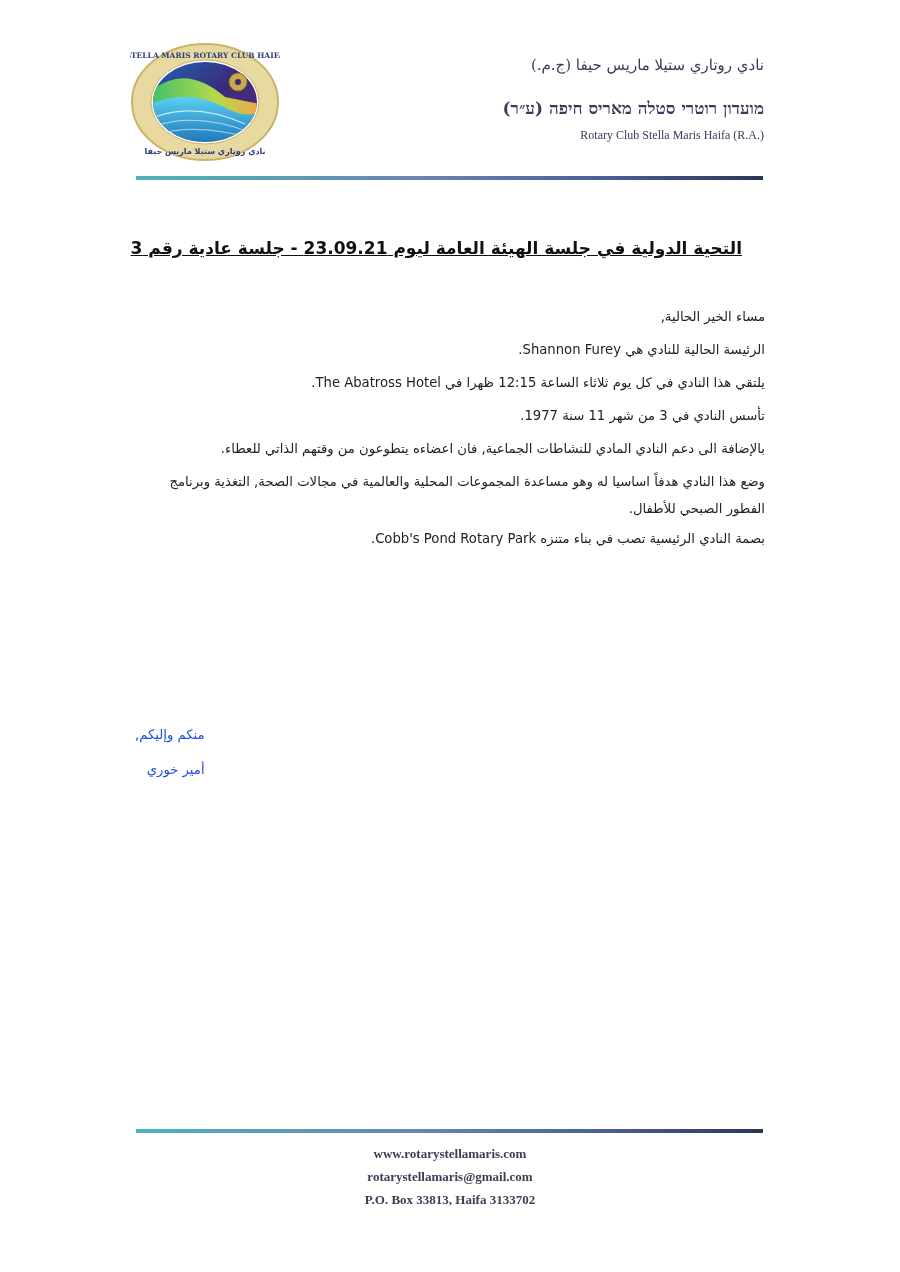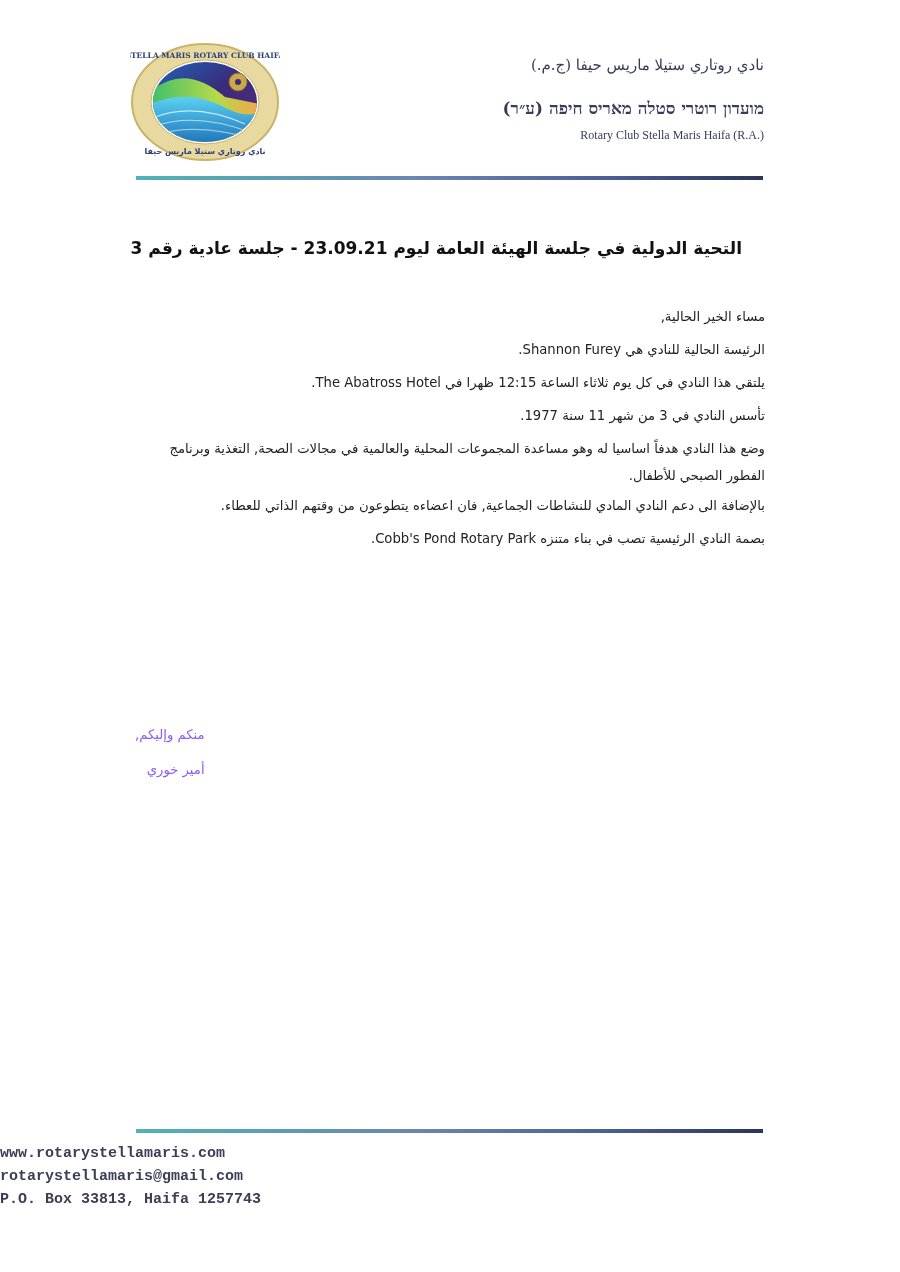--- a/index.html
+++ b/index.html
@@ -50,20 +50,21 @@
       position: absolute;
       right: 158px;
       top: 238px;
       direction: rtl;
       text-align: right;
       font-family: "DejaVu Sans", sans-serif;
       font-weight: bold;
       font-size: 17px;
       color: #111111;
       white-space: nowrap;
+      text-decoration: underline;
     }
     .body {
       position: absolute;
       right: 135px;
       left: 135px;
       top: 308px;
       direction: rtl;
       text-align: right;
       font-family: "DejaVu Sans", sans-serif;
       font-size: 13.2px;
@@ -75,31 +76,31 @@
     }
     .para.two-line { line-height: 27px; margin-top: -5px; margin-bottom: 8px; }
     .closing {
       position: absolute;
       left: 135px;
       top: 726px;
       direction: rtl;
       text-align: right;
       font-family: "DejaVu Sans", sans-serif;
       font-size: 13.2px;
-      color: #8b5cf6;
+      color: #1d4ed8;
     }
     .closing div { margin-bottom: 17px; line-height: 18px; }
     .footer {
       position: absolute;
       left: 0;
       right: 0;
       top: 1146px;
-      text-align: left;
-      font-family: Liberation Mono, monospace;
-      font-size: 15px;
+      text-align: center;
+      font-family: Liberation Serif, serif;
+      font-size: 13px;
       font-weight: bold;
       color: #3d3d55;
     }
     .footer div { margin-bottom: 7px; line-height: 16px; }
   </style>
 </head>
 <body>
 
 <div class="logo">
   <svg width="150" height="120" viewBox="0 0 150 120">
@@ -147,29 +148,29 @@
 
 <div class="divider top"></div>
 
 <div class="title">التحية الدولية في جلسة الهيئة العامة ليوم 23.09.21 - جلسة عادية رقم 3</div>
 
 <div class="body">
   <p class="para">مساء الخير الحالية,</p>
   <p class="para">الرئيسة الحالية للنادي هي Shannon Furey.</p>
   <p class="para">يلتقي هذا النادي في كل يوم ثلاثاء الساعة 12:15 ظهرا في The Abatross Hotel.</p>
   <p class="para">تأسس النادي في 3 من شهر 11 سنة 1977.</p>
+  <p class="para">بالإضافة الى دعم النادي المادي للنشاطات الجماعية, فان اعضاءه يتطوعون من وقتهم الذاتي للعطاء.</p>
   <p class="para two-line">وضع هذا النادي هدفاً اساسيا له وهو مساعدة المجموعات المحلية والعالمية في مجالات الصحة, التغذية وبرنامج الفطور الصبحي للأطفال.</p>
-  <p class="para">بالإضافة الى دعم النادي المادي للنشاطات الجماعية, فان اعضاءه يتطوعون من وقتهم الذاتي للعطاء.</p>
   <p class="para">بصمة النادي الرئيسية تصب في بناء متنزه Cobb's Pond Rotary Park.</p>
 </div>
 
 <div class="closing">
   <div>منكم وإليكم,</div>
   <div>أمير خوري</div>
 </div>
 
 <div class="divider bottom"></div>
 
 <div class="footer">
   <div>www.rotarystellamaris.com</div>
   <div>rotarystellamaris@gmail.com</div>
-  <div>P.O. Box 33813, Haifa 1257743</div>
+  <div>P.O. Box 33813, Haifa 3133702</div>
 </div>
 
 </body></html>

